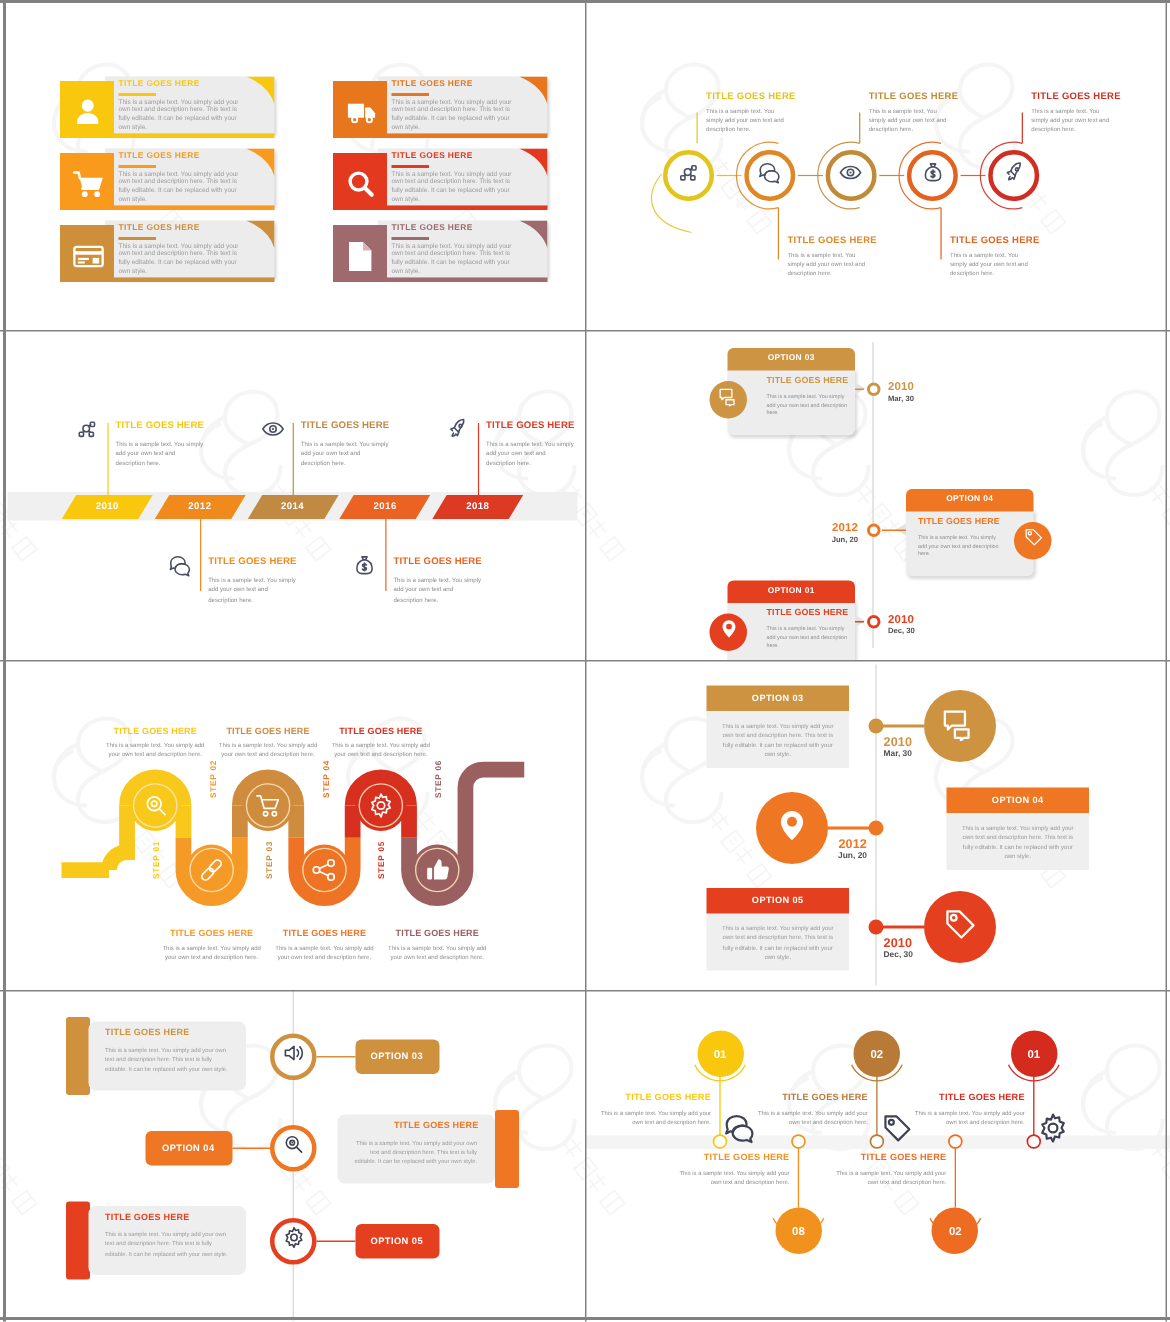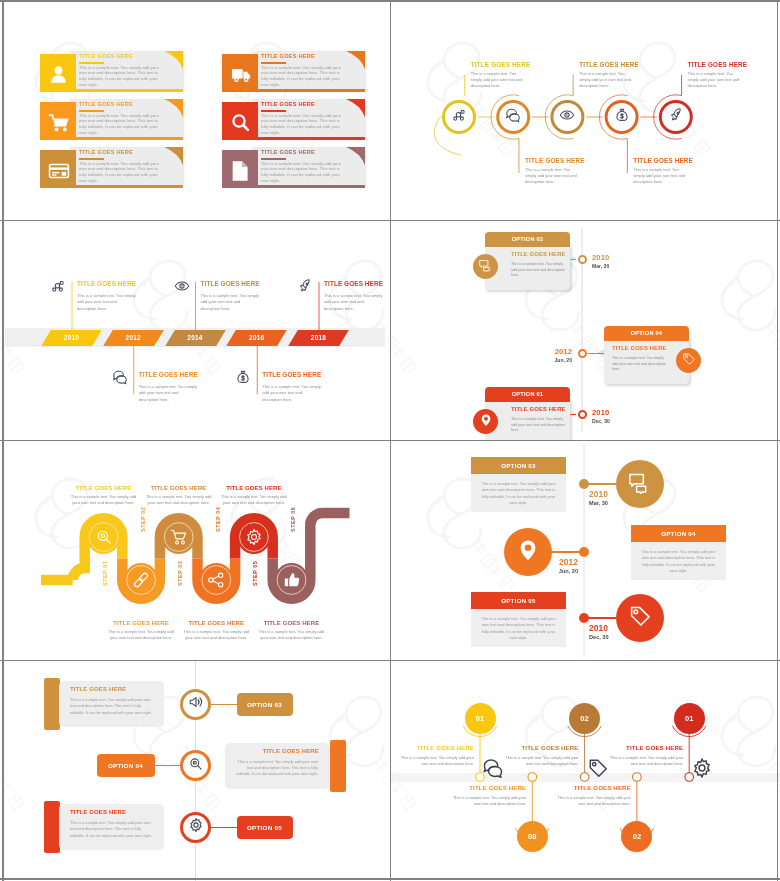--- a/index.html
+++ b/index.html
@@ -620,21 +620,21 @@
         <span><svg width="16" height="16" viewBox="0 0 24 24">
             <circle cx="12" cy="12" r="3.2" fill="none" stroke="#3f4252" stroke-width="1.6" stroke-linecap="round" stroke-linejoin="round"></circle>
             <path fill="none" stroke="#3f4252" stroke-width="1.6" stroke-linecap="round" stroke-linejoin="round" d="M12 2.2l1.45 2.75 3.05-.75.38 3.12 2.95 1.15L18.2 12l1.63 2.65-2.95 1.15-.38 3.12-3.05-.75L12 21.8l-1.45-2.75-3.05.75-.38-3.12-2.95-1.15L5.8 12 4.17 9.47l2.95-1.15.38-3.12 3.05.75z"></path>
           </svg></span>
       </div>
       <div class="s7bar" style="left: 44px; top: 141px; background: rgb(228, 64, 31);"></div>
       <div class="s7pan" style="left: 59px; top: 144px;"></div>
       <div class="s7ti" style="top: 149px; color: rgb(228, 64, 31); left: 70px;">TITLE GOES HERE</div>
       <div class="s7bo" style="top: 160px; left: 70px;">This is a sample text. You simply add your own text and description here. This text is fully editable. It can be replaced with your own style.</div>
     </div>
-  <div class="slide" id="s8" style="left:390px;top:656px;width:390px;height:221px">
+  <div class="slide" id="s8" style="left:390px;top:640px;width:390px;height:221px">
       <div class="s8band"></div>
       <svg width="390" height="221" viewBox="0 0 390 221" style="position:absolute;left:0;top:0">
         <line x1="90" y1="77" x2="90" y2="121" stroke="#f9c80e" stroke-width="0.9"></line>
         <path d="M 73.14 69.86 A 18.6 18.6 0 0 0 106.86 69.86" fill="none" stroke="#f9c80e" stroke-width="0.9"></path>
         <circle cx="90" cy="121" r="4.3" fill="#fff" stroke="#f9c80e" stroke-width="1.1"></circle>
         <line x1="142.3" y1="165" x2="142.3" y2="121" stroke="#f2921e" stroke-width="0.9"></line>
         <path d="M 159.16 172.14 A 18.6 18.6 0 0 1 125.44 172.14" fill="none" stroke="#f2921e" stroke-width="0.9"></path>
         <circle cx="142.3" cy="121" r="4.3" fill="#fff" stroke="#f2921e" stroke-width="1.1"></circle>
         <line x1="194.6" y1="77" x2="194.6" y2="121" stroke="#b97a37" stroke-width="0.9"></line>
         <path d="M 177.74 69.86 A 18.6 18.6 0 0 0 211.46 69.86" fill="none" stroke="#b97a37" stroke-width="0.9"></path>

